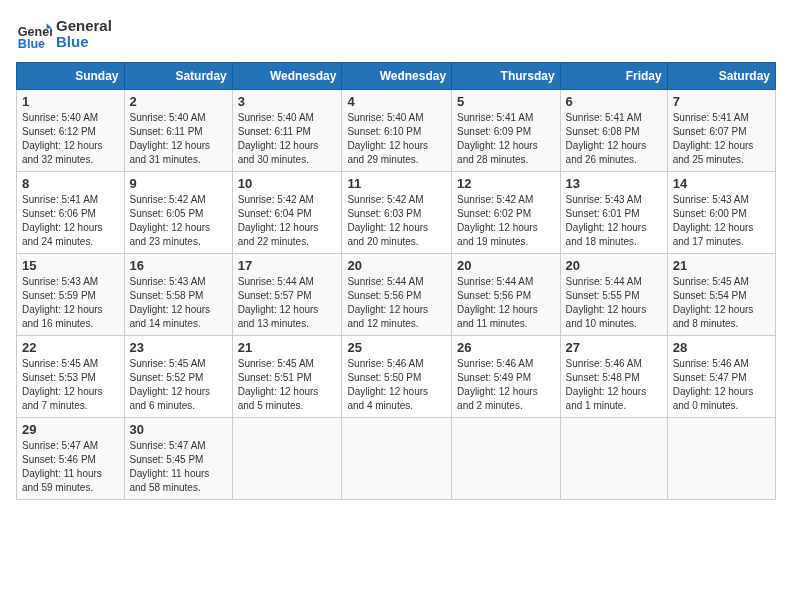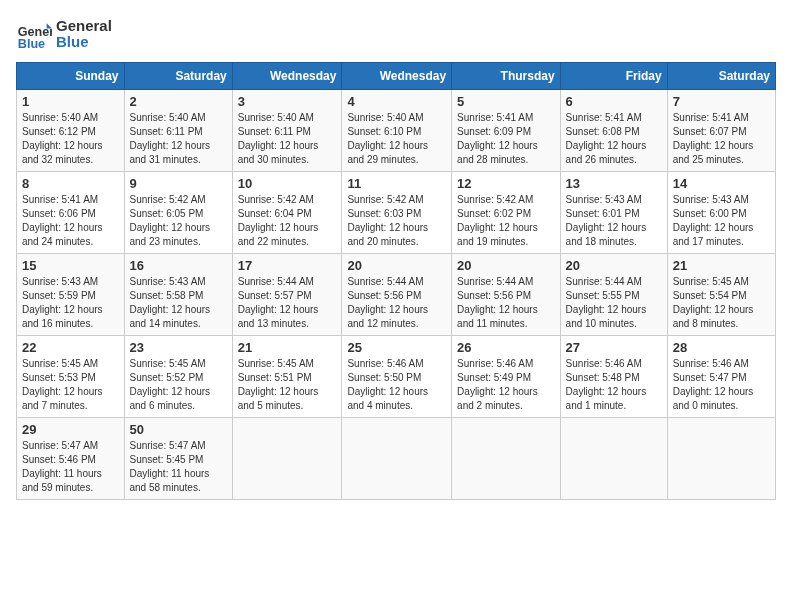--- a/index.html
+++ b/index.html
@@ -224,21 +224,21 @@
           <div class="day-num">28</div>
         <div class="day-info">Sunrise: 5:46 AM<br>Sunset: 5:47 PM<br>Daylight: 12 hours and 0 minutes.</div>
         </td>
       </tr>
       <tr>
         <td>
           <div class="day-num">29</div>
         <div class="day-info">Sunrise: 5:47 AM<br>Sunset: 5:46 PM<br>Daylight: 11 hours and 59 minutes.</div>
         </td>
         <td>
-          <div class="day-num">50</div>
+          <div class="day-num">30</div>
         <div class="day-info">Sunrise: 5:47 AM<br>Sunset: 5:45 PM<br>Daylight: 11 hours and 58 minutes.</div>
         </td>
         <td class="empty"></td>
         <td class="empty"></td>
         <td class="empty"></td>
         <td class="empty"></td>
         <td class="empty"></td>
       </tr>
     </tbody>
 </table>

